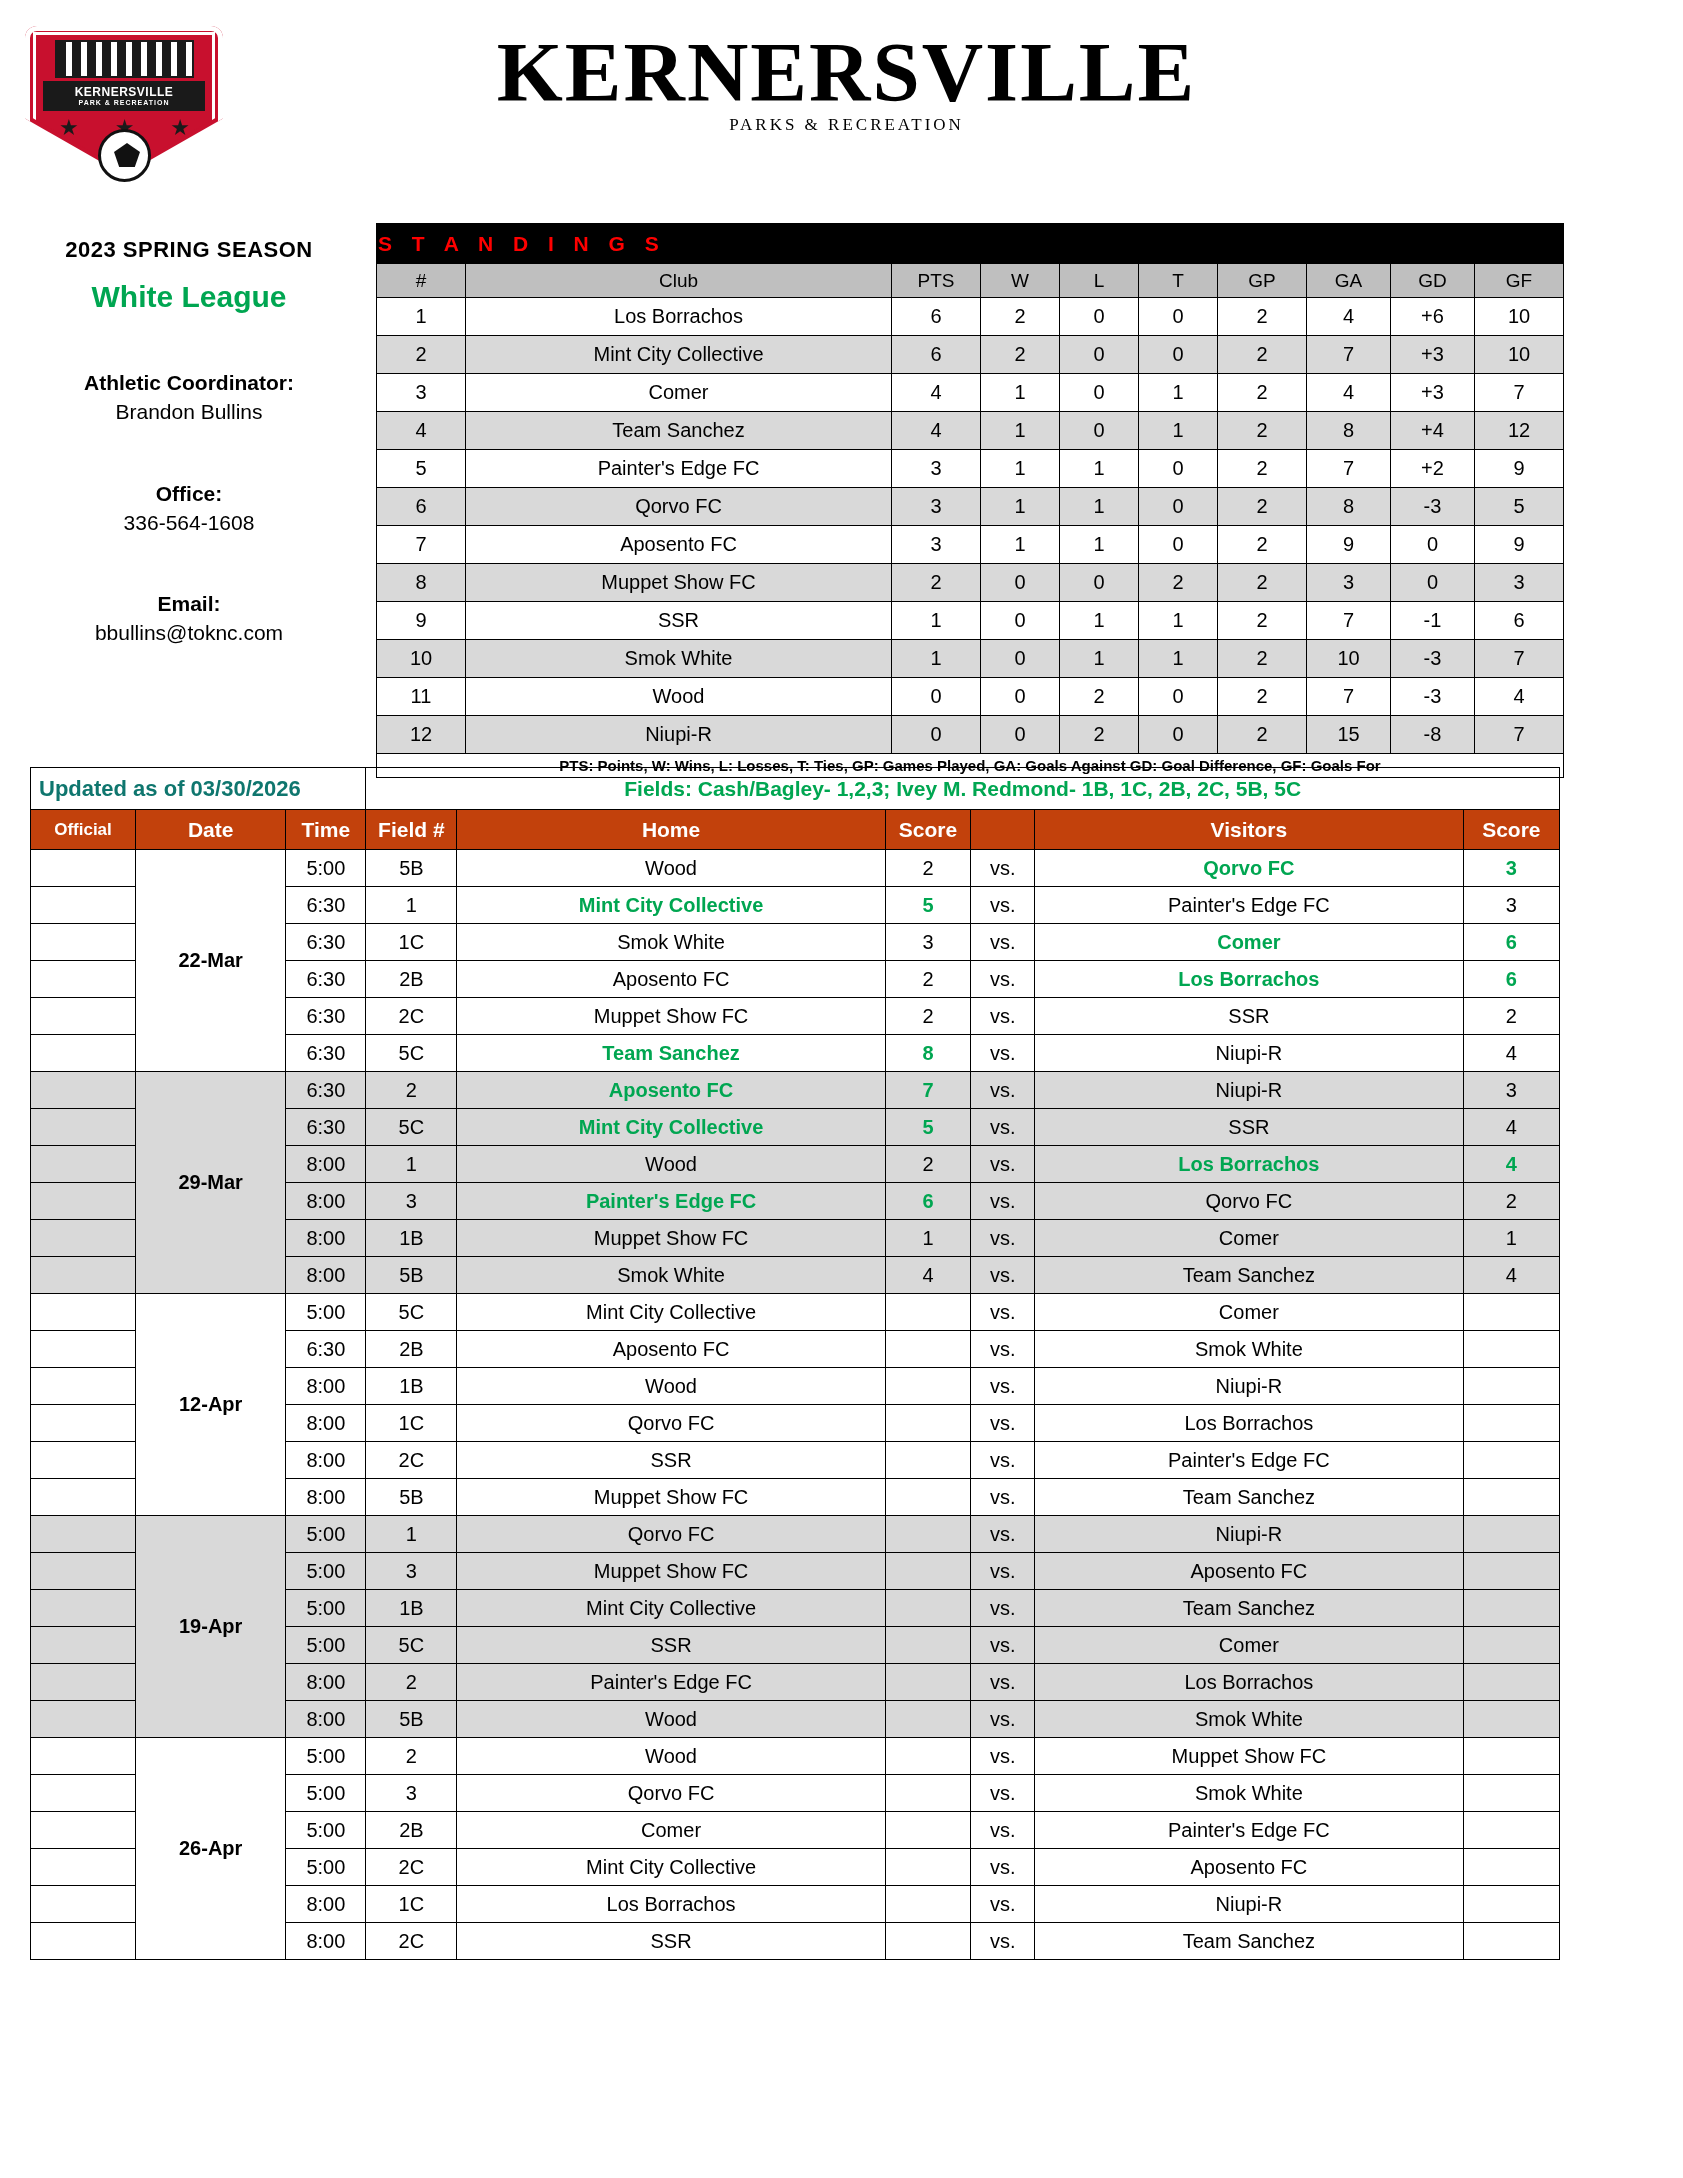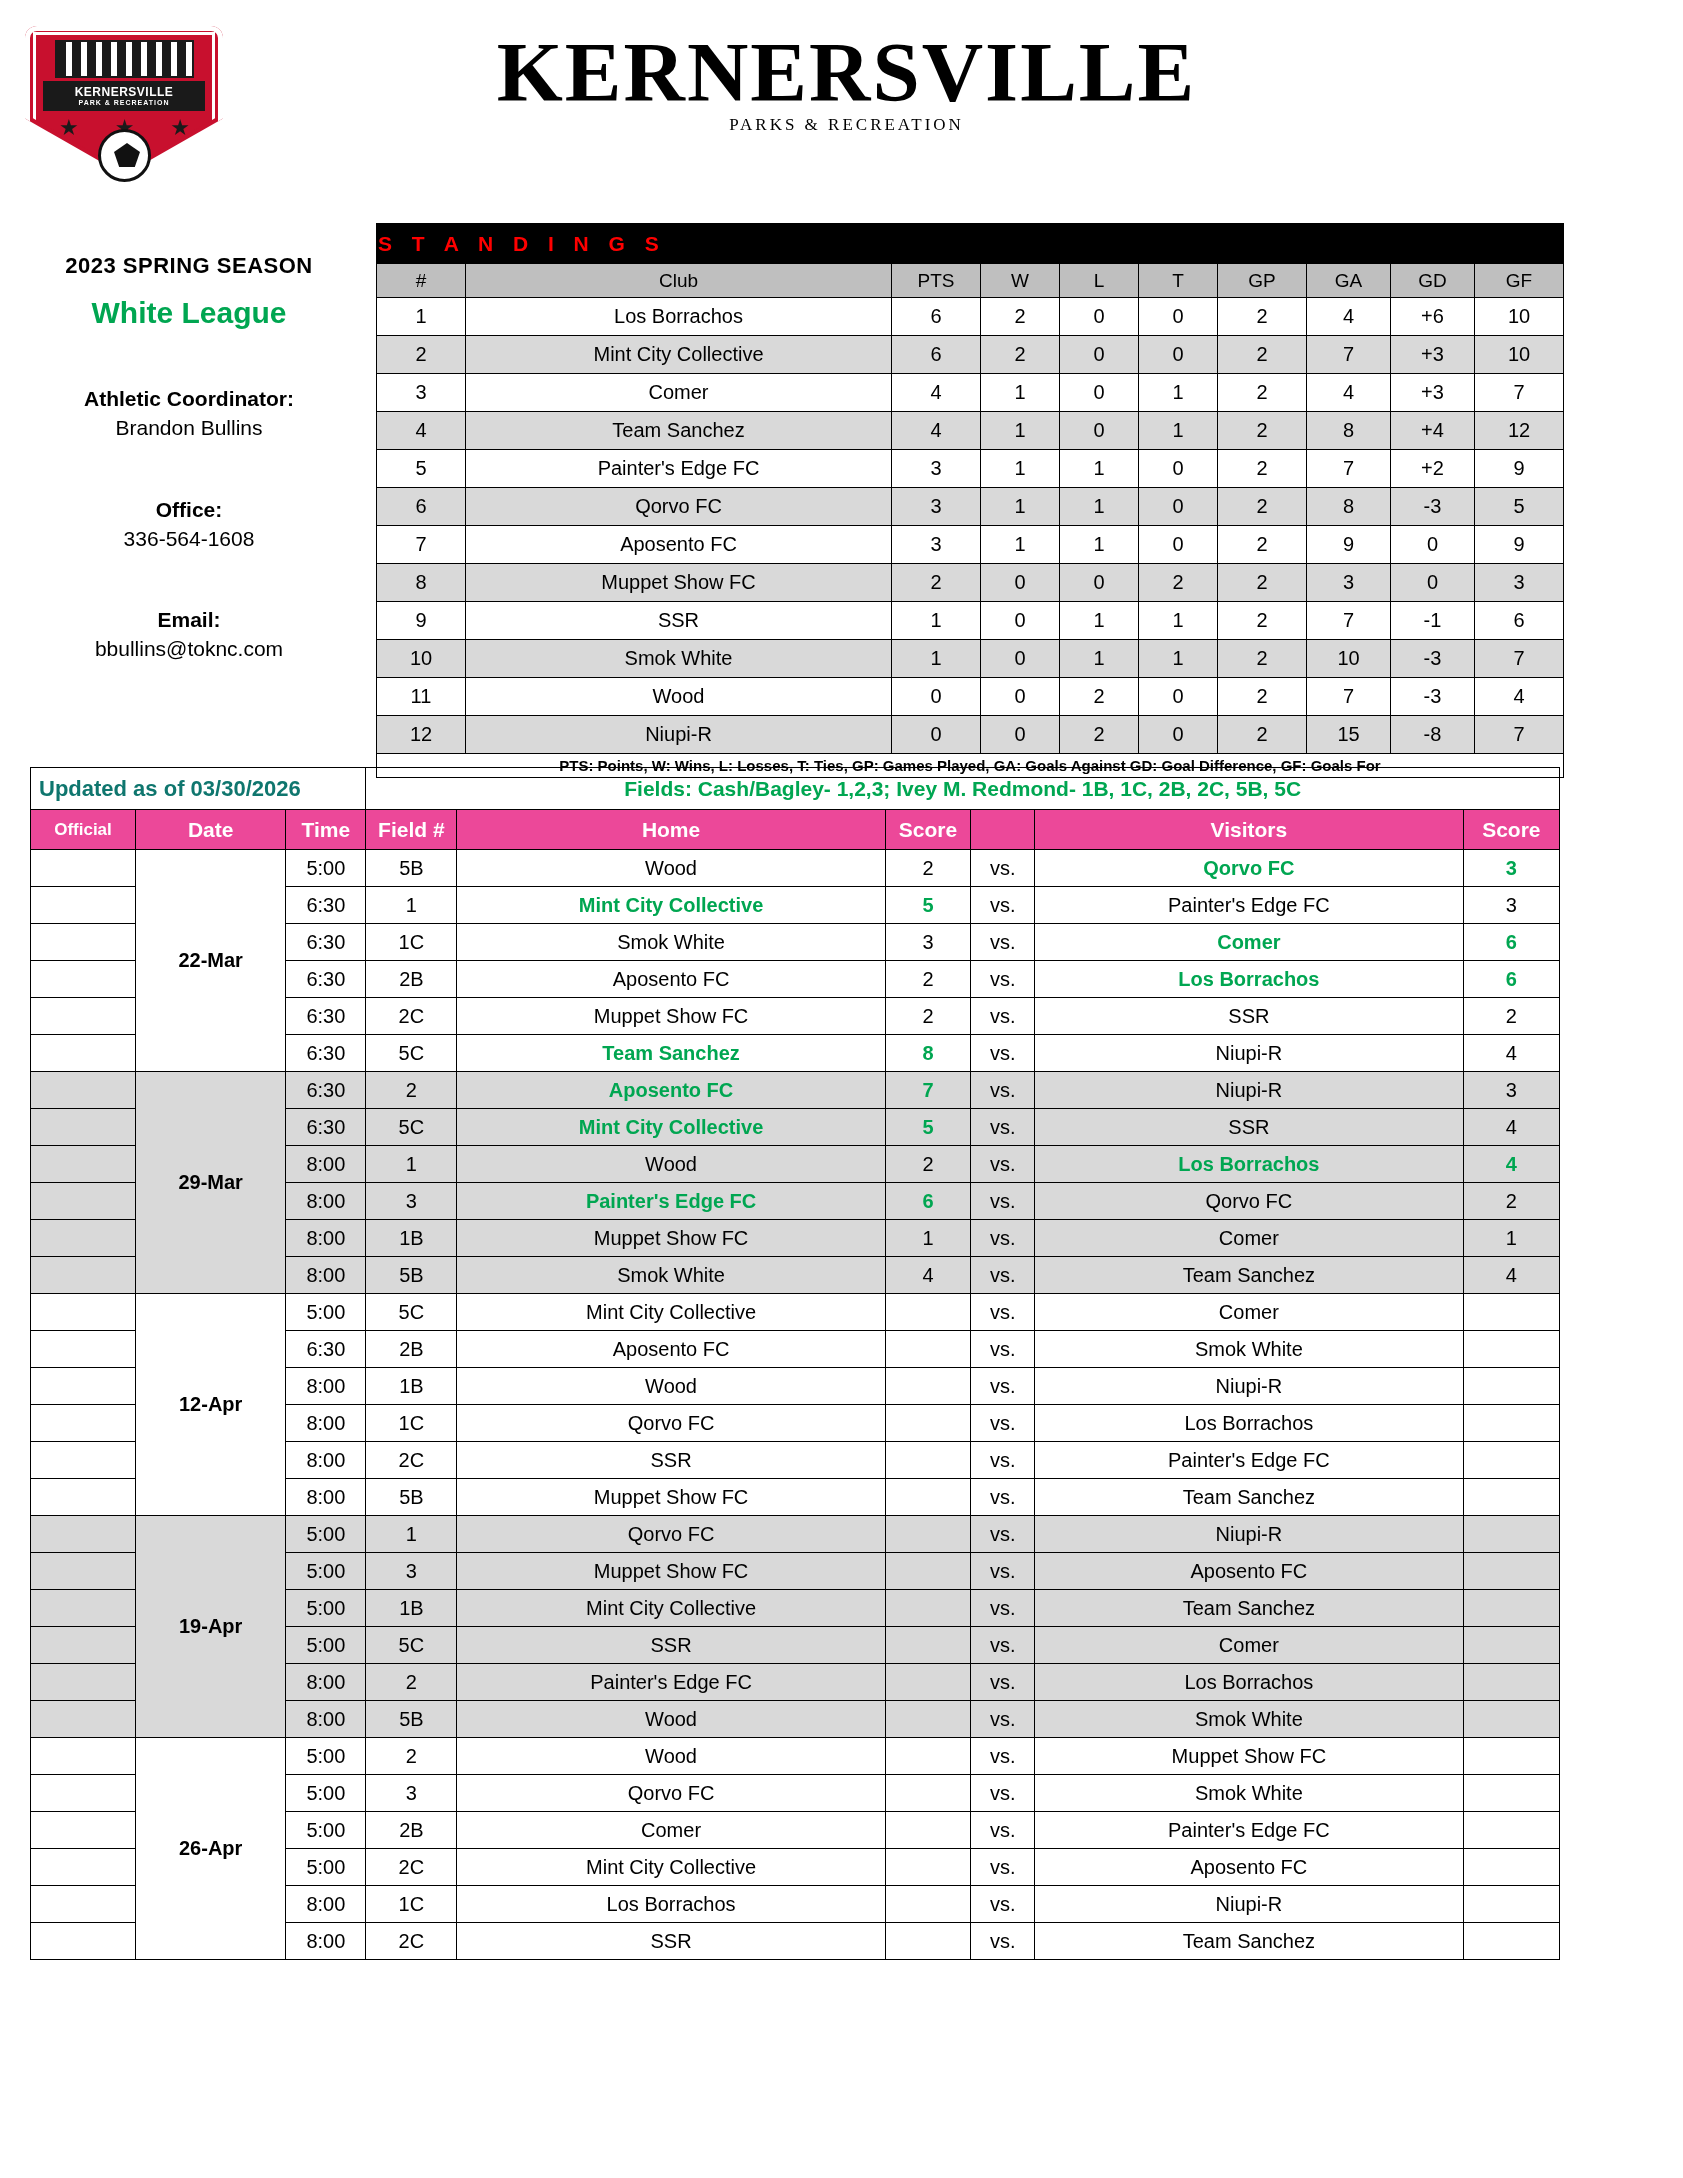--- a/index.html
+++ b/index.html
@@ -57,21 +57,21 @@
   }
 
   .title-block { flex:1; text-align:center; padding-top:14px; }
   .t-town { font-family:"Liberation Serif", serif; font-size:40px; letter-spacing:1px; }
   .t-main { font-family:"Liberation Serif", serif; font-size:85px; font-weight:bold; letter-spacing:2px; line-height:0.95; }
   .t-sub { font-family:"Liberation Serif", serif; font-size:17px; letter-spacing:3px; margin-top:2px; }
   .spacer-right { width:238px; }
 
   
   .leftinfo {
-    position:absolute; left:0; top:252px; width:378px; text-align:center;
+    position:absolute; left:0; top:236px; width:378px; text-align:center;
     font-size:21px; line-height:1.25;
   }
   .leftinfo .season { font-weight:bold; font-size:22px; letter-spacing:0.5px; }
   .leftinfo .league { font-weight:bold; font-size:30px; color:#00a651; margin-top:14px; }
   .leftinfo .lbl { font-weight:bold; margin-top:55px; font-size:21px; }
   .leftinfo .val { font-size:21px; margin-top:3px; }
 
   
   .standings {
     position:absolute; left:376px; top:223px; width:1188px;
@@ -99,21 +99,21 @@
   }
   .sched td, .sched th { border:1px solid #000; }
   .updated-row td { height:42px; }
   .updated {
     color:#0f766e; font-weight:bold; font-size:22px; text-align:left; padding-left:8px;
   }
   .fields {
     color:#00a651; font-weight:bold; font-size:21px; text-align:center;
   }
   .sched-head td {
-    background:#ec4899; color:#fff; font-weight:bold; font-size:21px; text-align:center; height:40px;
+    background:#c2410c; color:#fff; font-weight:bold; font-size:21px; text-align:center; height:40px;
   }
   .sched-head td.small { font-size:17px; }
   .sched tbody td { height:37px; font-size:20px; text-align:center; }
   .sched tbody tr.shade td { background:#d9d9d9; }
   .win { color:#00a651; font-weight:bold; }
   .datecell { font-weight:bold; font-size:21px; }
   .official { width:97px; }
   .vs { font-size:19px; }
 </style>
 </head>

